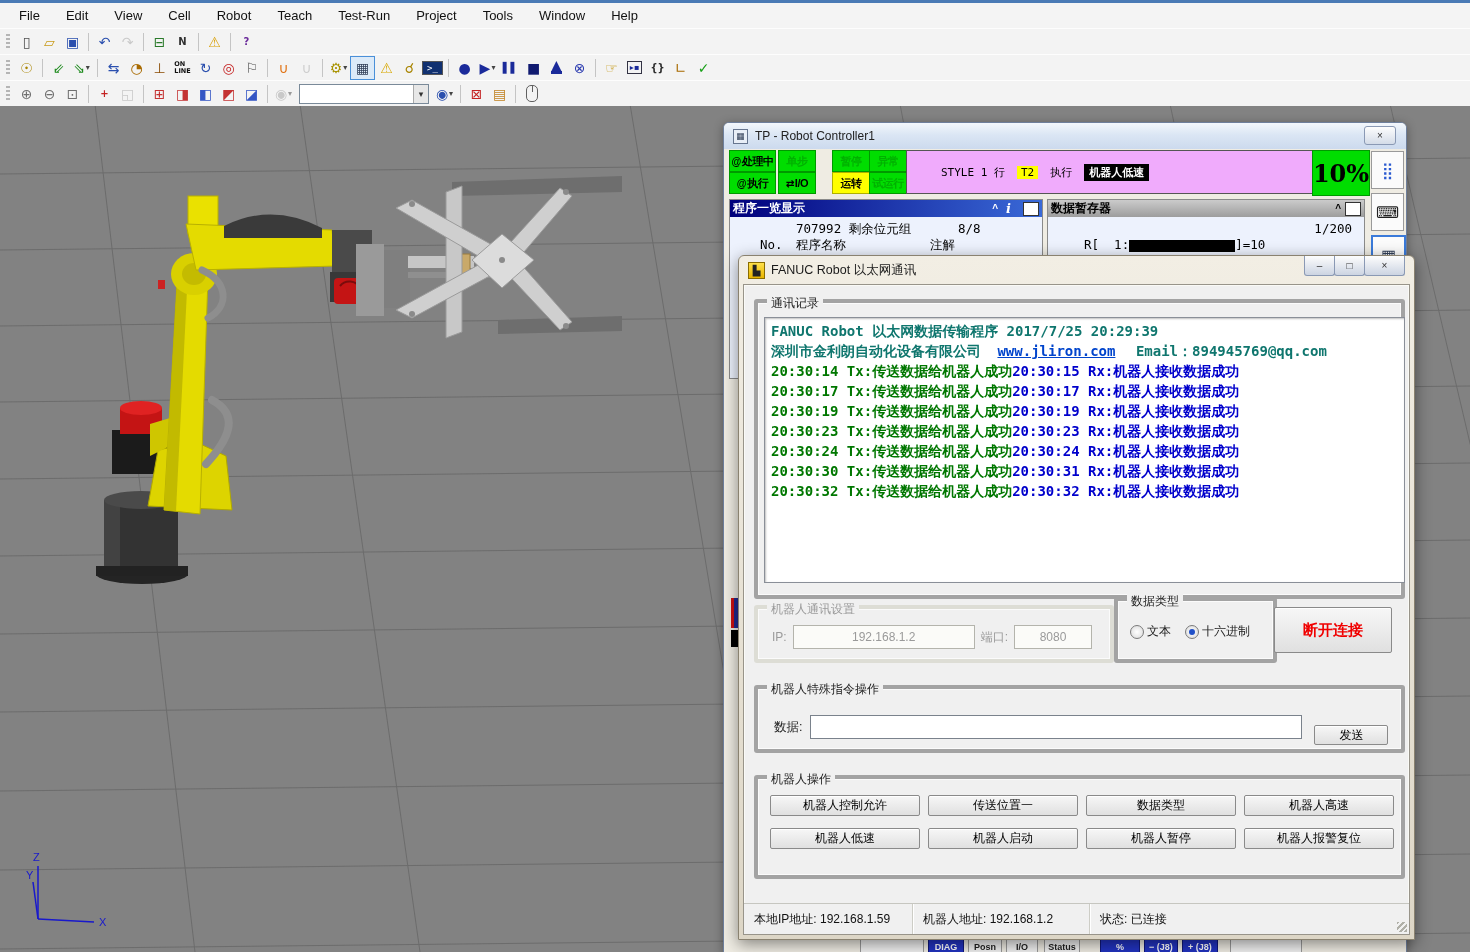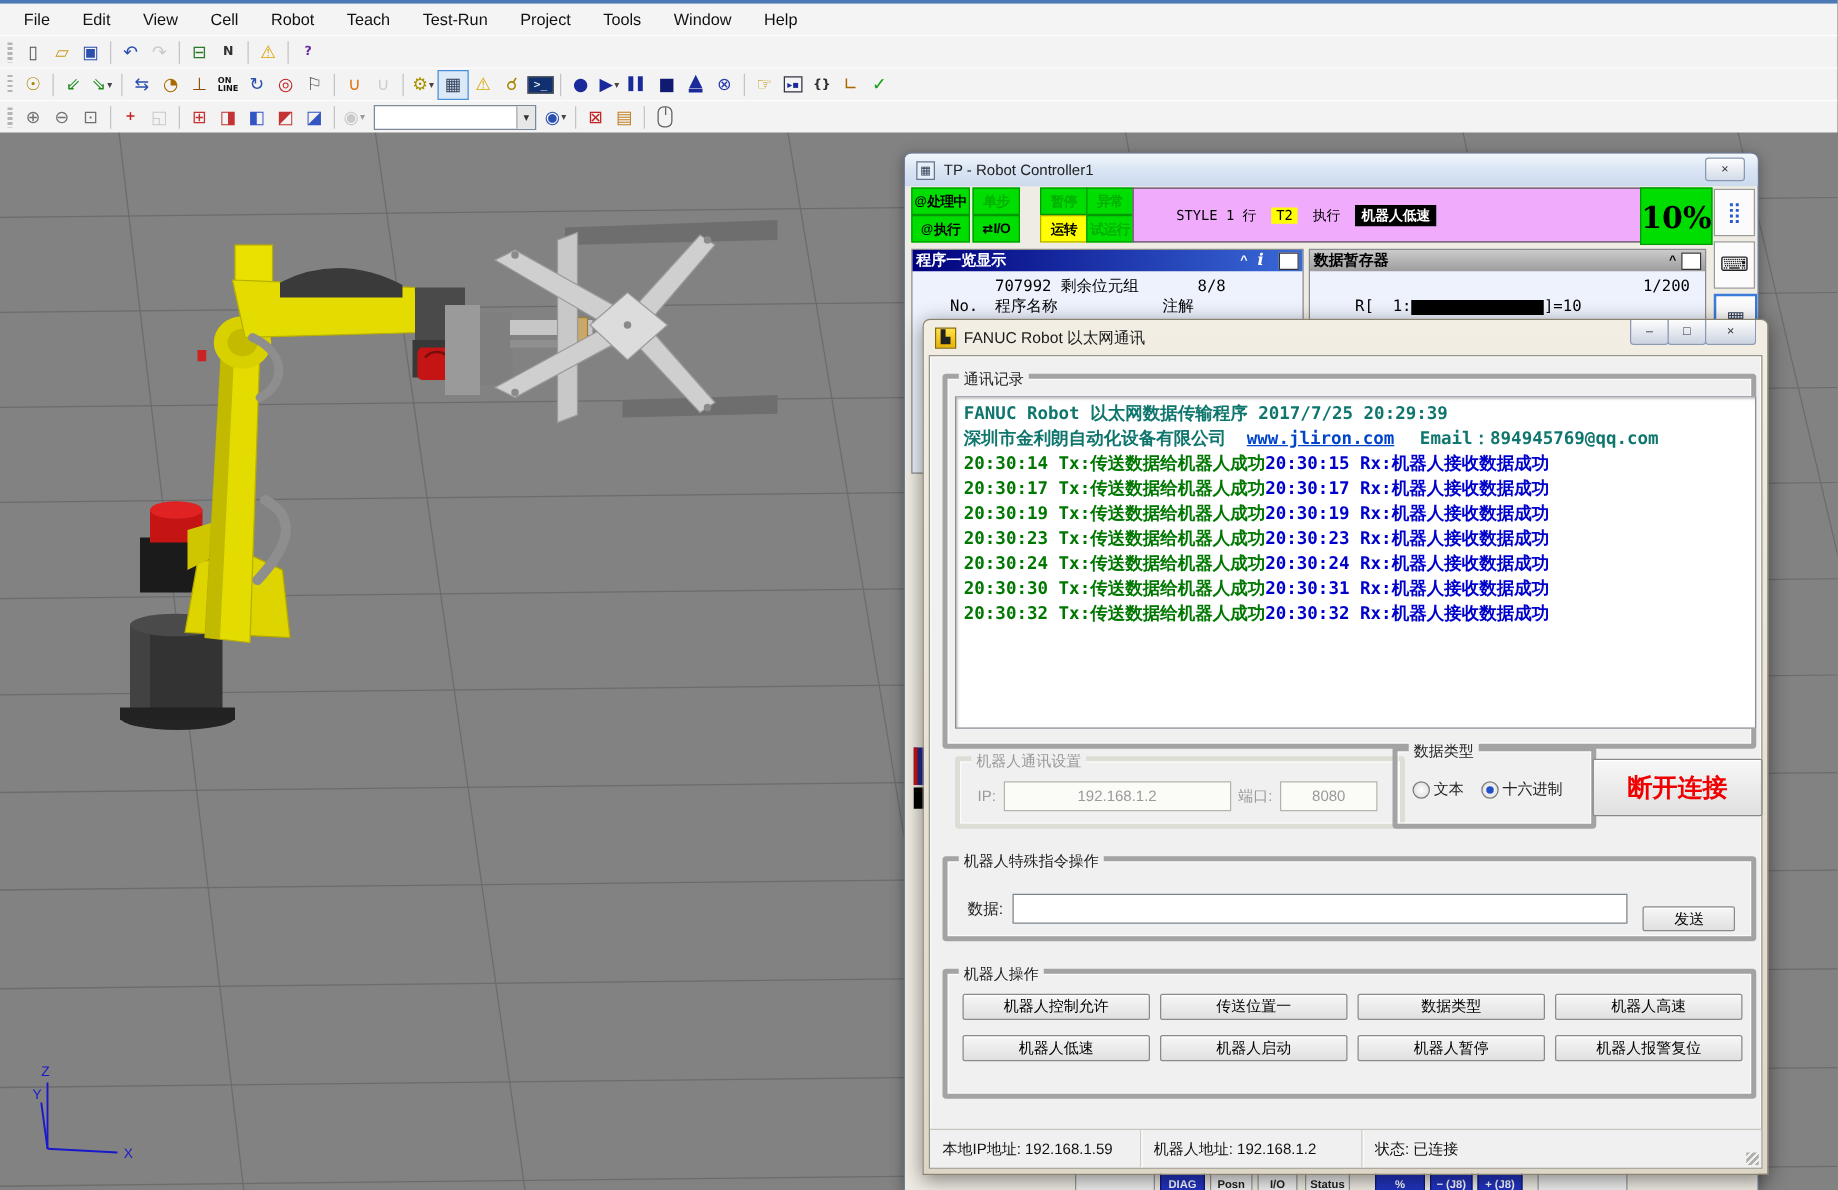--- a/index.html
+++ b/index.html
@@ -122,37 +122,37 @@
   .grp.disabled .grp-label{color:#9a9a9a;}
   #grp-log{left:10px;top:14px;width:643px;height:292px;}
   #logbox{position:absolute;left:6px;top:14px;width:627px;height:258px;background:#fff;
        border:1px solid #8a8f98;box-shadow:inset 1px 1px 2px rgba(0,0,0,.25);
        padding:3px 6px;font-family:"DejaVu Sans Mono",monospace;font-weight:bold;
        font-size:14px;line-height:20px;white-space:nowrap;overflow:hidden;}
   .lg-orange{color:#0f766e;}
   .lg-link{color:#0044cc;text-decoration:underline;}
   .lg-tx{color:#007700;}
   .lg-rx{color:#0000cc;}
-  #grp-conn{left:20px;top:320px;width:352px;height:50px;}
+  #grp-conn{left:10px;top:320px;width:352px;height:50px;}
   #grp-conn .row{display:flex;align-items:center;gap:6px;padding:16px 0 0 14px;font-size:12px;color:#9a9a9a;}
   .dis-input{border:1px solid #b4b4ac;background:#fbfbf8;color:#9a9a9a;text-align:center;
        font-size:12px;height:20px;font-family:"Liberation Sans",sans-serif;}
   #grp-type{left:370px;top:312px;width:155px;height:58px;}
   #grp-type .row{display:flex;align-items:center;gap:14px;padding:22px 0 0 12px;font-size:12px;color:#222;}
   .radio{width:12px;height:12px;border-radius:50%;border:1px solid #7a7a7a;
        background:radial-gradient(#fff,#d8d8d8);display:inline-block;position:relative;margin-right:3px;
        vertical-align:-2px;}
   .radio.checked::after{content:"";position:absolute;left:3px;top:3px;width:6px;height:6px;
        border-radius:50%;background:#2050c8;}
   .radio-item{display:flex;align-items:center;}
   .btn3d{background:linear-gradient(#f7f7f7,#e0e0e0);border:1px solid #8a8a8a;border-radius:2px;
        box-shadow:inset 0 1px 0 #fff;display:flex;align-items:center;justify-content:center;
        font-size:12px;color:#000;cursor:default;}
-  #btn-disconnect{position:absolute;left:530px;top:322px;width:136px;height:46px;
-       font-size:20px;font-weight:bold;color:#f00000;}
+  #btn-disconnect{position:absolute;left:530px;top:322px;width:118px;height:46px;
+       font-size:15px;font-weight:bold;color:#f00000;}
   #grp-cmd{left:10px;top:400px;width:643px;height:60px;}
   #grp-cmd .row{display:flex;align-items:center;padding:20px 0 0 16px;font-size:12.5px;color:#222;}
   #cmd-input{width:486px;height:20px;border:1px solid #7a828c;background:#fff;margin-left:8px;}
   #btn-send{width:74px;height:20px;margin-left:12px;margin-top:16px;}
   #grp-ops{left:10px;top:490px;width:643px;height:96px;}
   #ops-grid{display:grid;grid-template-columns:repeat(4,150px);gap:12px 8px;padding:16px 0 0 12px;}
   .op-btn{height:21px;}
   #dlg-status{position:absolute;left:0;right:0;bottom:0;height:30px;background:#f0f0f0;
        border-top:1px solid #c6c6c0;display:flex;font-size:12px;color:#111;align-items:center;}
   .st-sec{padding-left:10px;height:100%;display:flex;align-items:center;border-right:1px solid #cdcdc6;

